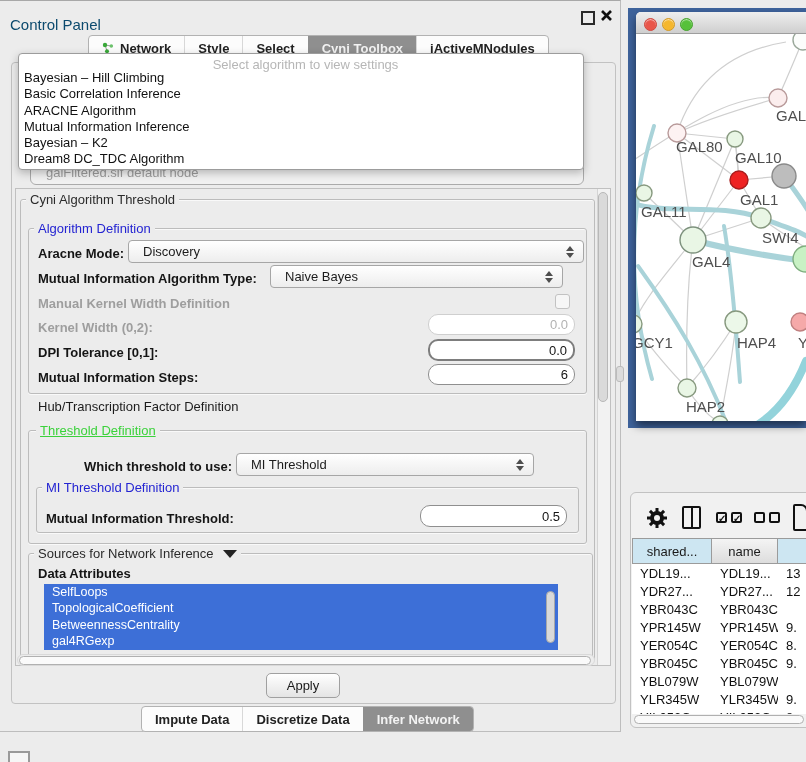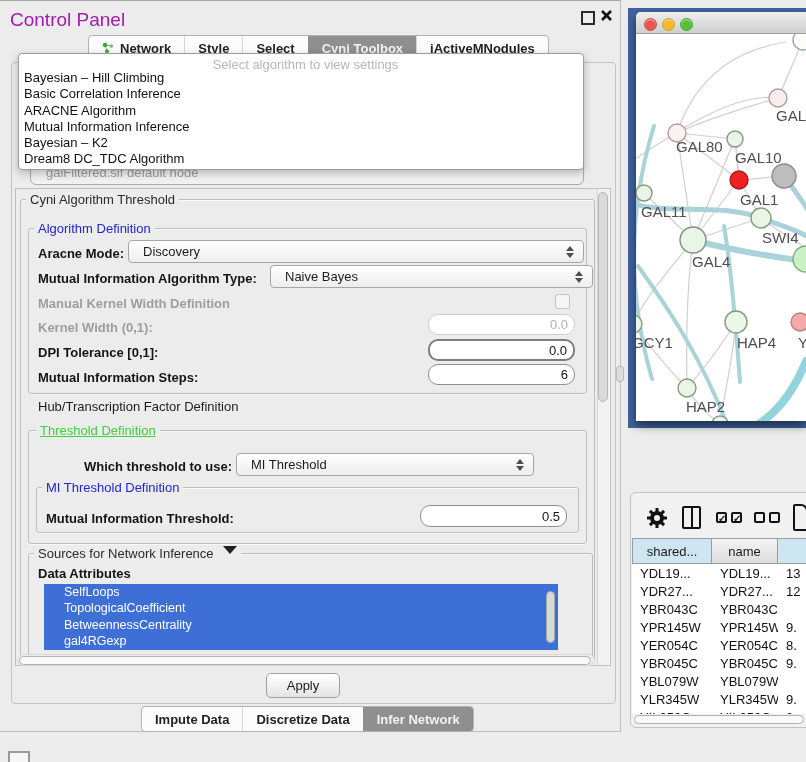--- a/index.html
+++ b/index.html
@@ -3,21 +3,21 @@
 <meta charset="utf-8">
 <style>
   html,body{margin:0;padding:0;}
   #root{position:relative;width:806px;height:762px;background:#ececec;overflow:hidden;
         font-family:"Liberation Sans",sans-serif;color:#1a1a1a;}
   .abs{position:absolute;}
 
   
   .cp-bg{left:0;top:3;width:620px;height:730px;background:#ececec;
          border-top:1px solid #a8a8a8;border-right:1px solid #bdbdbd;border-bottom:1px solid #bdbdbd;}
-  .cp-title{left:10px;top:9px;font-size:19px;color:#a21caf;}
+  .cp-title{left:10px;top:16px;font-size:15px;color:#0c4a6e;}
   .float-ic{left:581px;top:11px;width:10px;height:10px;border:2px solid #2a2a2a;background:transparent;}
   .close-ic{left:600px;top:9px;width:13px;height:13px;}
   .inner-panel{left:11px;top:62px;width:603px;height:640px;border:1px solid #c2c2c2;border-radius:4px;background:#ececec;}
 
   
   .tab-bar{height:24px;display:flex;background:#fcfcfc;border:1px solid #b2b2b2;border-radius:4px;overflow:hidden;z-index:10;}
   .tab{display:flex;align-items:center;gap:6px;padding:0 13px;font-size:13px;font-weight:700;color:#222;
        border-left:1px solid #d8d8d8;white-space:nowrap;}
   .tab:first-child{border-left:none;}
   .tab.sel{background:#8f8f8f;color:#f3f3f3;border-left-color:#8f8f8f;}
@@ -41,21 +41,21 @@
   .tri-up{width:0;height:0;border-left:4px solid transparent;border-right:4px solid transparent;border-bottom:5px solid #4e4e4e;}
   .tri-down{width:0;height:0;border-left:4px solid transparent;border-right:4px solid transparent;border-top:5px solid #4e4e4e;}
   .field{background:#fff;font-size:13px;display:flex;align-items:center;justify-content:flex-end;
          padding-right:6px;box-sizing:border-box;color:#141414;border-radius:10px;}
   .field.dis{border:1px solid #cfcfcf;color:#b2b2b2;}
   .checkbox{width:13px;height:13px;border:1px solid #c2c2c2;border-radius:3px;background:#f6f6f6;}
   .tri-r{width:0;height:0;border-top:6px solid transparent;border-bottom:6px solid transparent;border-left:8px solid #111;display:inline-block;}
   .tri-d{width:0;height:0;border-left:7px solid transparent;border-right:7px solid transparent;border-top:8px solid #222;display:inline-block;}
 
   .src-list{background:#3d6fd7;overflow:hidden;}
-  .src-item{font-size:12.5px;line-height:16.3px;color:#ffffff;padding-left:20px;white-space:nowrap;}
+  .src-item{font-size:12.5px;line-height:16.3px;color:#ffffff;padding-left:8px;white-space:nowrap;}
   .vthumb{background:#dadada;border:1px solid #b8b8b8;border-radius:5px;box-sizing:border-box;}
   .vtrack{background:#f2f2f2;border-left:1px solid #d4d4d4;box-sizing:border-box;}
   .hthumb{background:#fafafa;border:1px solid #b0b0b0;border-radius:5px;box-sizing:border-box;}
   .htrack{background:#ededed;border:1px solid #d9d9d9;border-radius:6px;box-sizing:border-box;}
 
   .apply-btn{left:266px;top:673px;width:72px;height:23px;border:1px solid #a0a0a0;border-radius:5px;
              background:linear-gradient(#ffffff,#e4e4e4);font-size:13px;display:flex;align-items:center;justify-content:center;}
 
   
   #algo-popup{left:18px;top:53px;width:564px;height:115px;background:#ffffff;border:1px solid #9c9c9c;
@@ -151,32 +151,32 @@
   <div class="abs lbl" style="left:38px;top:246px;">Aracne Mode:</div>
   <div class="abs combo" style="left:128px;top:240px;width:456px;height:23px;">
     <span>Discovery</span>
     <span class="spinner">
         <span class="tri-up"></span>
         <span class="tri-down"></span>
       </span>
   </div>
 
   <div class="abs lbl" style="left:38px;top:271px;">Mutual Information Algorithm Type:</div>
-  <div class="abs combo" style="left:270px;top:265px;width:323px;height:23px;">
+  <div class="abs combo" style="left:270px;top:265px;width:293px;height:23px;">
     <span>Naive Bayes</span>
     <span class="spinner">
         <span class="tri-up"></span>
         <span class="tri-down"></span>
       </span>
   </div>
 
   <div class="abs lbl dis" style="left:38px;top:296px;">Manual Kernel Width Definition</div>
   <div class="abs checkbox" style="left:555px;top:294px;"></div>
 
-  <div class="abs lbl dis" style="left:38px;top:320px;">Kernel Width (0,1):</div>
+  <div class="abs lbl dis" style="left:38px;top:320px;">Kernel Width (0,2):</div>
   <div class="abs field dis" style="left:428px;top:314px;width:147px;height:21px;">0.0</div>
 
   <div class="abs lbl" style="left:38px;top:345px;">DPI Tolerance [0,1]:</div>
   <div class="abs field" style="left:428px;top:339px;width:147px;height:22px;border:2px solid #7d7d7d;">0.0</div>
 
   <div class="abs lbl" style="left:38px;top:370px;">Mutual Information Steps:</div>
   <div class="abs field" style="left:428px;top:364px;width:147px;height:21px;border:1px solid #8f8f8f;">6</div>
 
   <div class="abs" style="left:38px;top:399px;display:flex;align-items:center;gap:9px;flex-direction:column;">
     <span style="font-size:13px;color:#1c1c1c;">Hub/Transcription Factor Definition</span>
@@ -194,21 +194,21 @@
         <span class="tri-down"></span>
       </span>
   </div>
 
   <div class="abs group" style="left:36px;top:487px;width:541px;height:44px;"></div>
   <div class="abs gt blue" style="left:42px;top:480px;">MI Threshold Definition</div>
   <div class="abs lbl" style="left:46px;top:511px;">Mutual Information Threshold:</div>
   <div class="abs field" style="left:420px;top:505px;width:147px;height:22px;border:1px solid #8f8f8f;">0.5</div>
 
   <div class="abs group" style="left:28px;top:553px;width:563px;height:105px;"></div>
-  <div class="abs gt plain" style="left:34px;top:546px;display:flex;align-items:flex-start;gap:9px;">
+  <div class="abs gt plain" style="left:34px;top:546px;display:flex;align-items:center;gap:9px;">
     <span>Sources for Network Inference</span>
     <span class="tri-d"></span>
   </div>
   <div class="abs lbl" style="left:38px;top:566px;">Data Attributes</div>
   <div class="abs src-list" style="left:44px;top:584px;width:514px;height:66px;" id="src-list">
       <div class="src-item">SelfLoops</div>
       <div class="src-item">TopologicalCoefficient</div>
       <div class="src-item">BetweennessCentrality</div>
       <div class="src-item">gal4RGexp</div>
     </div>

